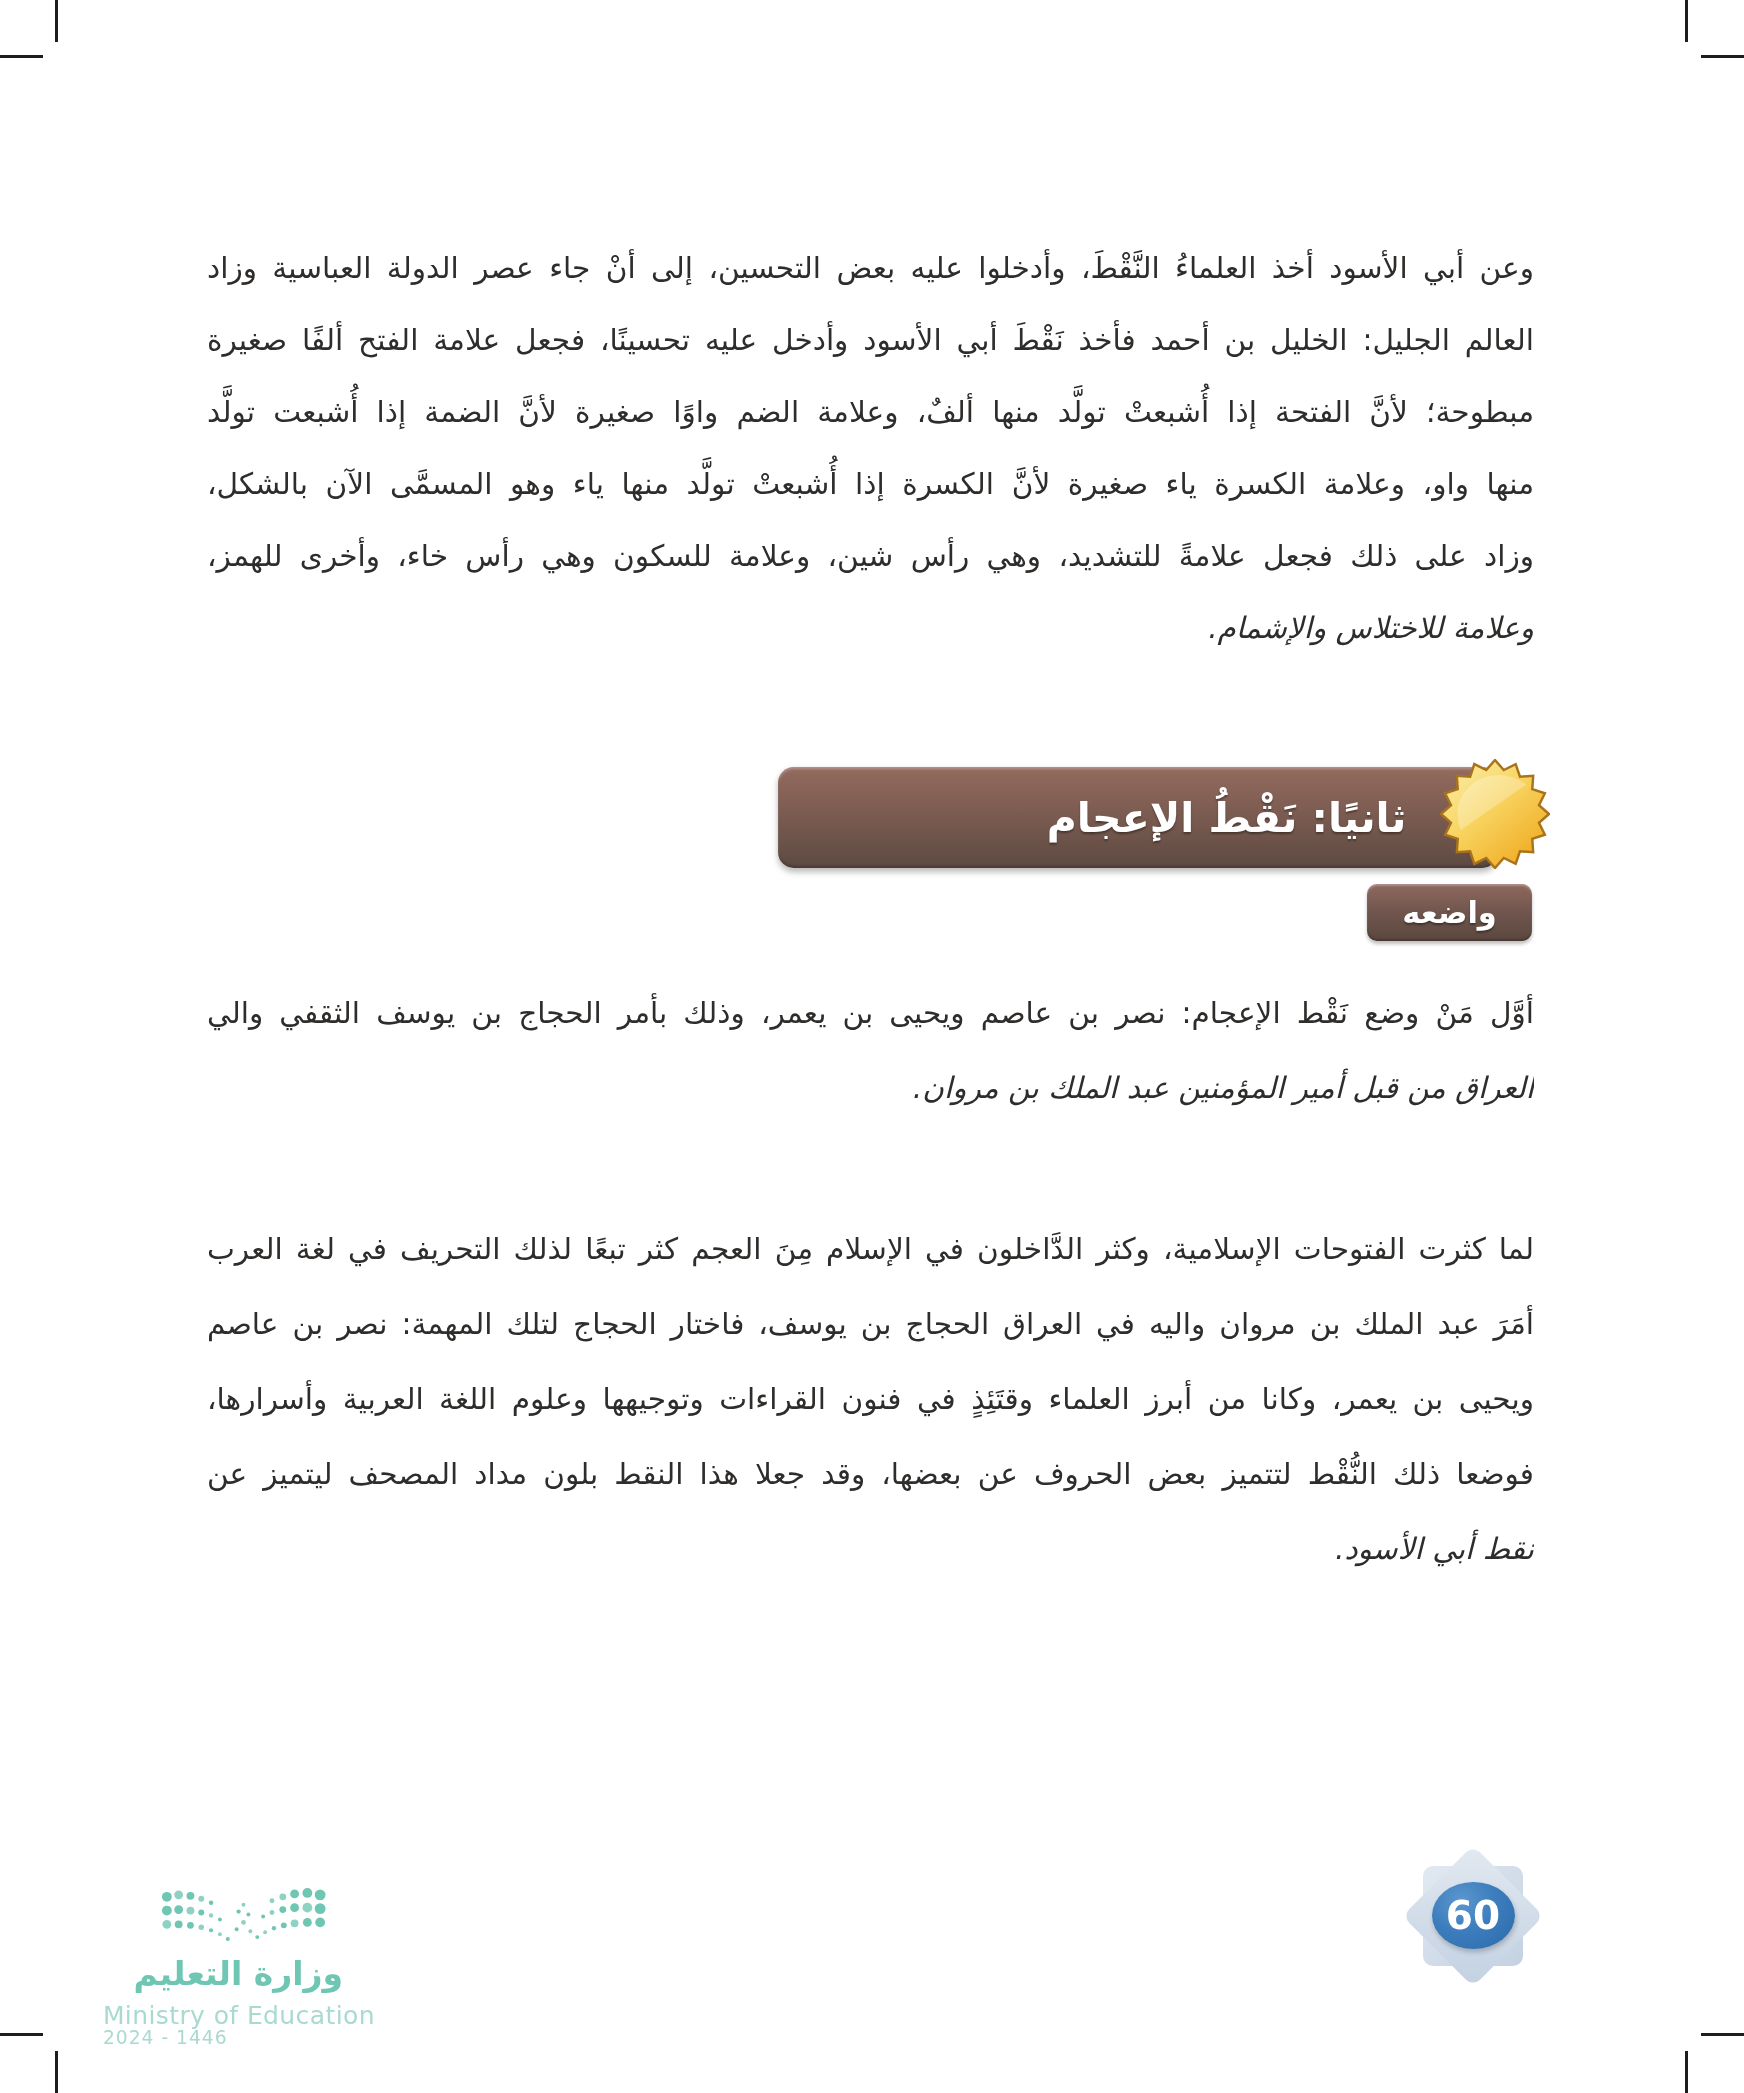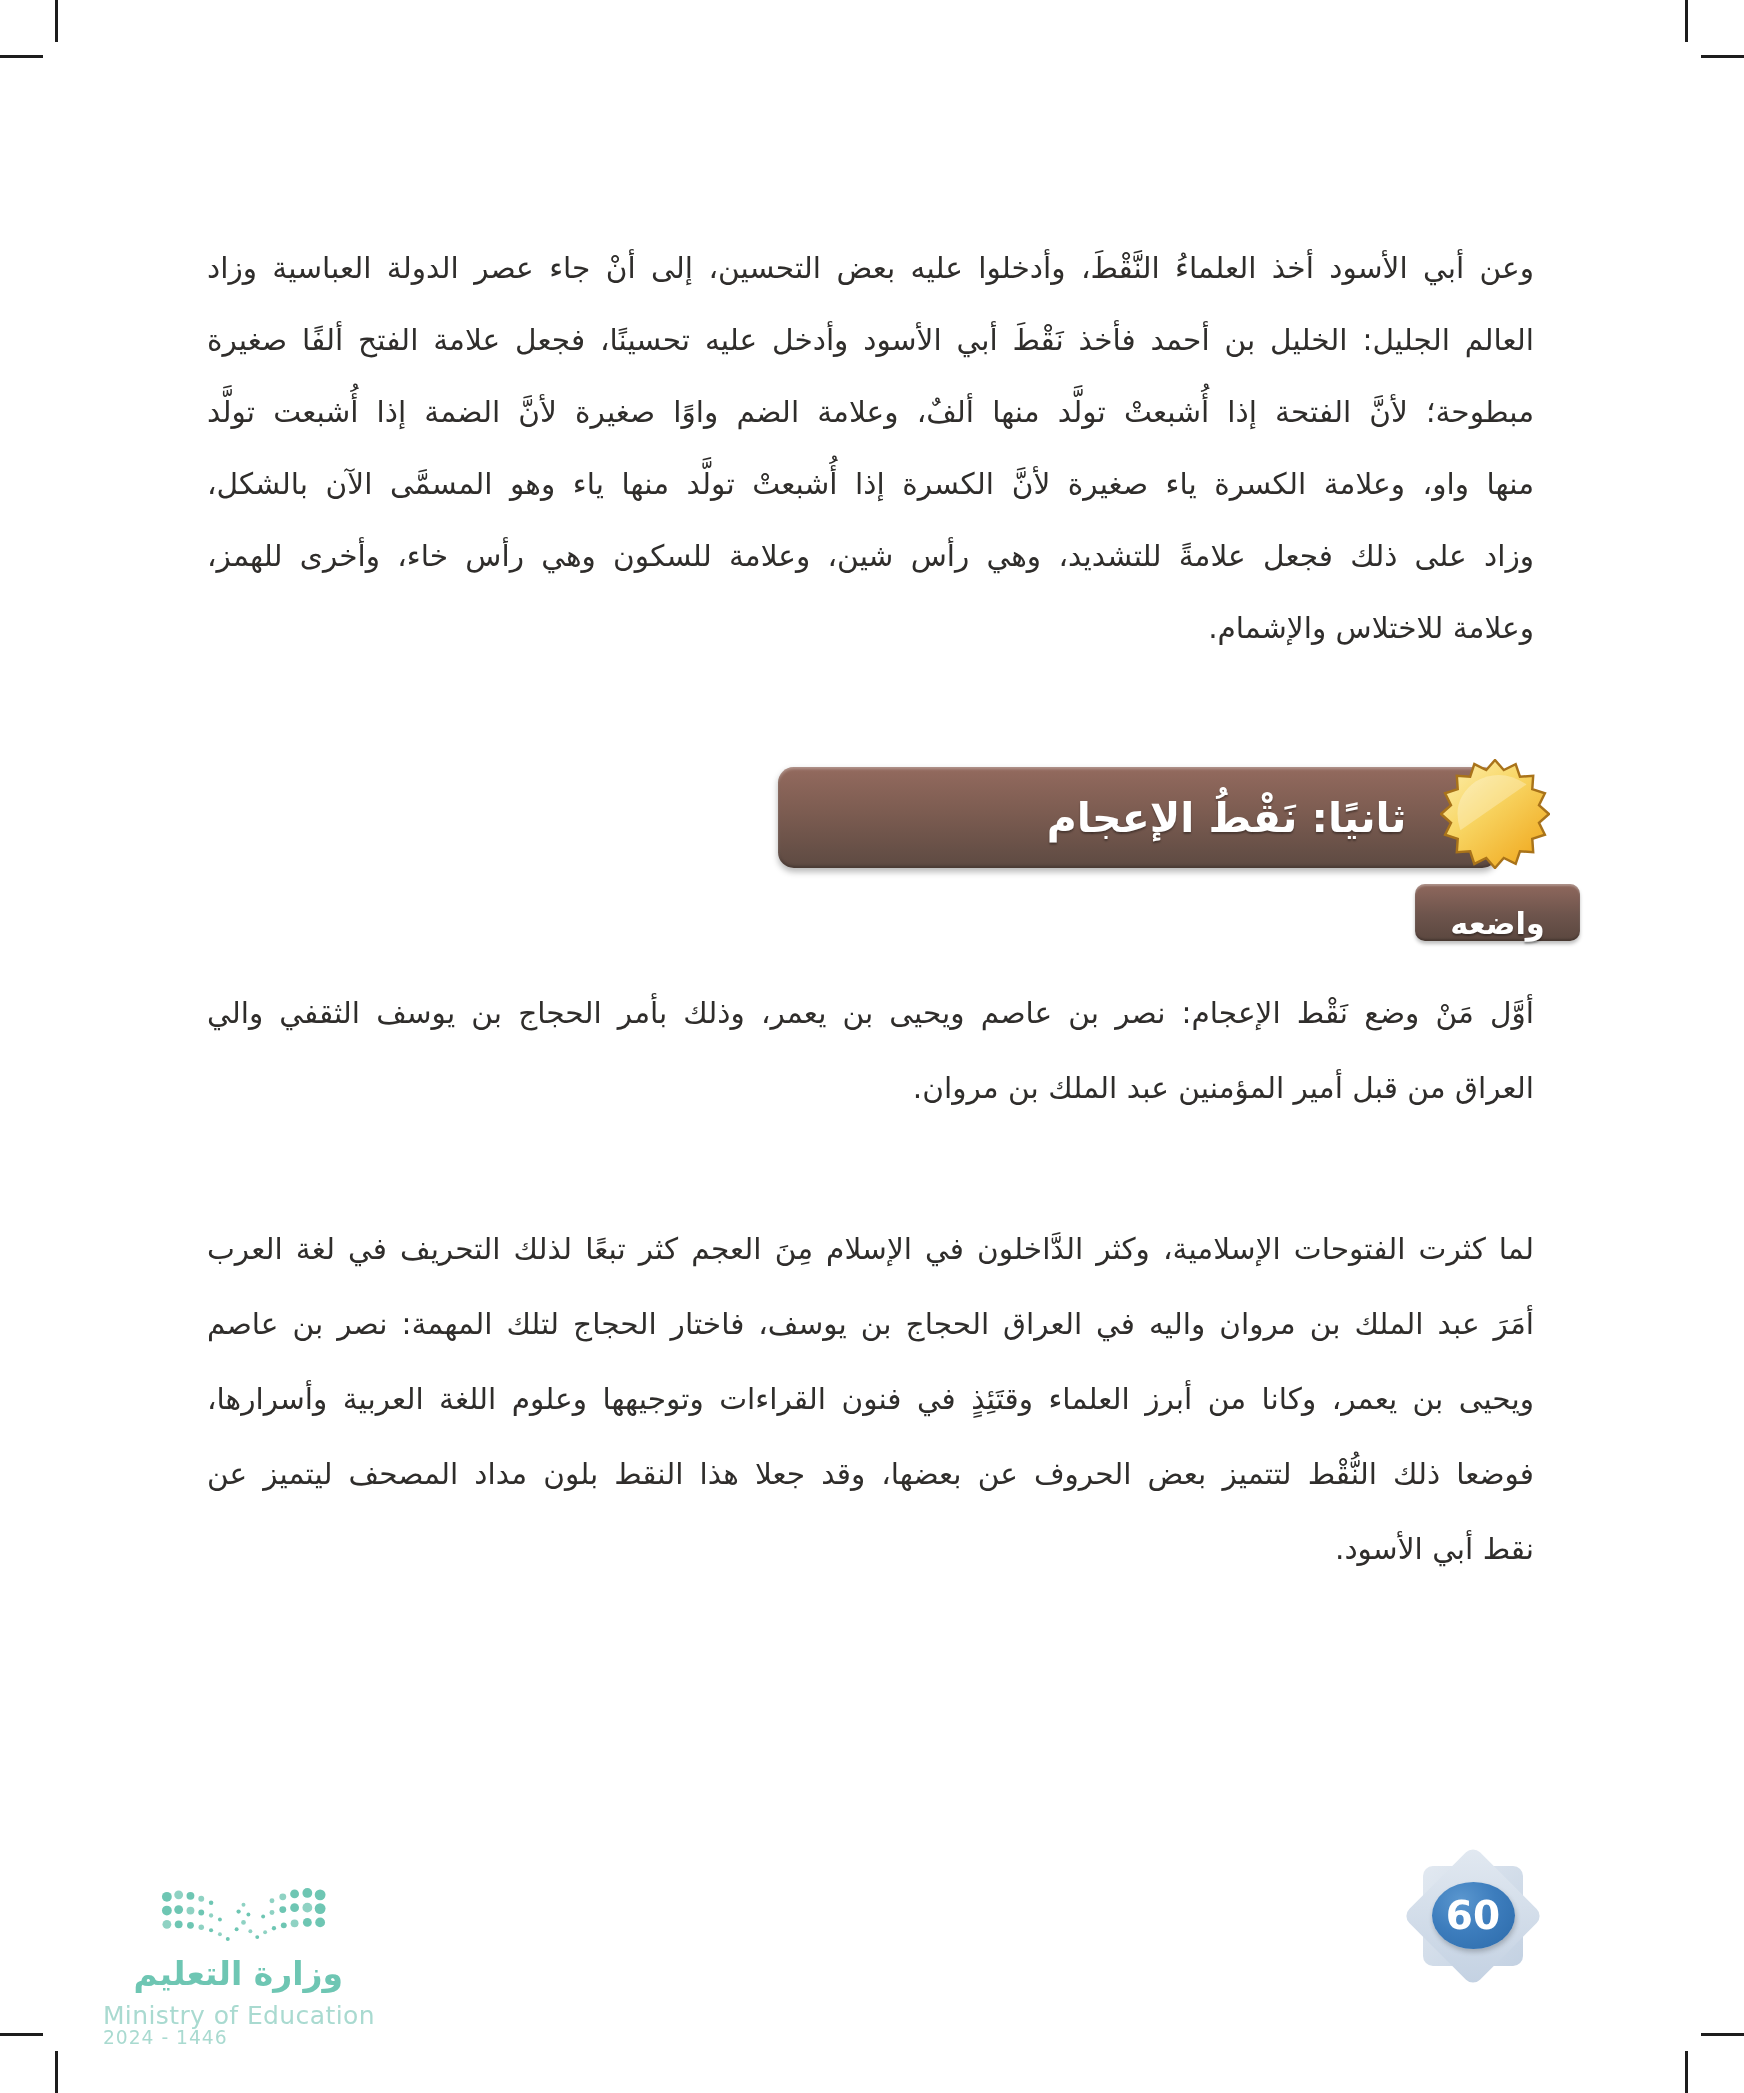--- a/index.html
+++ b/index.html
@@ -21,21 +21,21 @@
   }
   .para .line{
     font-size:29.6px;
     line-height:72px;
     height:72px;
     overflow:hidden;
     text-align:justify;
     text-align-last:justify;
     white-space:nowrap;
   }
-  .para .line:last-child{text-align-last:right;}
+  .para .line:last-child{text-align-last:right;font-style:italic;}
   .para-intro{top:232px;}
   .para-sec1{top:976px;}
   .para-sec1 .line{line-height:75px;height:75px;}
   .para-sec2{top:1212px;}
   .para-sec2 .line{line-height:75px;height:75px;}
   
   .banner{
     position:absolute;
     left:778px;top:767px;width:720px;height:101px;
     border-radius:15.8px;
@@ -53,24 +53,23 @@
     text-shadow:0 2px 2px rgba(0,0,0,0.35);
     white-space:nowrap;
   }
   .starburst{position:absolute;left:1440px;top:759px;width:110px;height:110px;}
   
   .subhead{
     position:absolute;
     border-radius:9.9px;
     background:linear-gradient(180deg,#8f685d 0%,#6d544c 55%,#5b473f 100%);
     box-shadow:0 3px 3.9px rgba(0,0,0,0.25), inset 0 2px 2px rgba(255,255,255,0.28), inset 0 -2px 2px rgba(0,0,0,0.22);
-    display:flex;align-items:flex-end;justify-content:center;
+    display:flex;align-items:center;justify-content:center;
     color:#ffffff;
     direction:rtl;
-    margin-left:48px;
   }
   .subhead .subhead-label{
     font-size:30.5px;font-weight:bold;
     text-shadow:0 2px 2px rgba(0,0,0,0.35);
     white-space:nowrap;
   }
   .subhead-1{left:1367px;top:884px;width:165px;height:57px;}
   .subhead-2{left:1180px;top:1123px;width:351px;height:57px;}
   
   .badge{position:absolute;left:1401px;top:1844px;width:144px;height:144px;}

